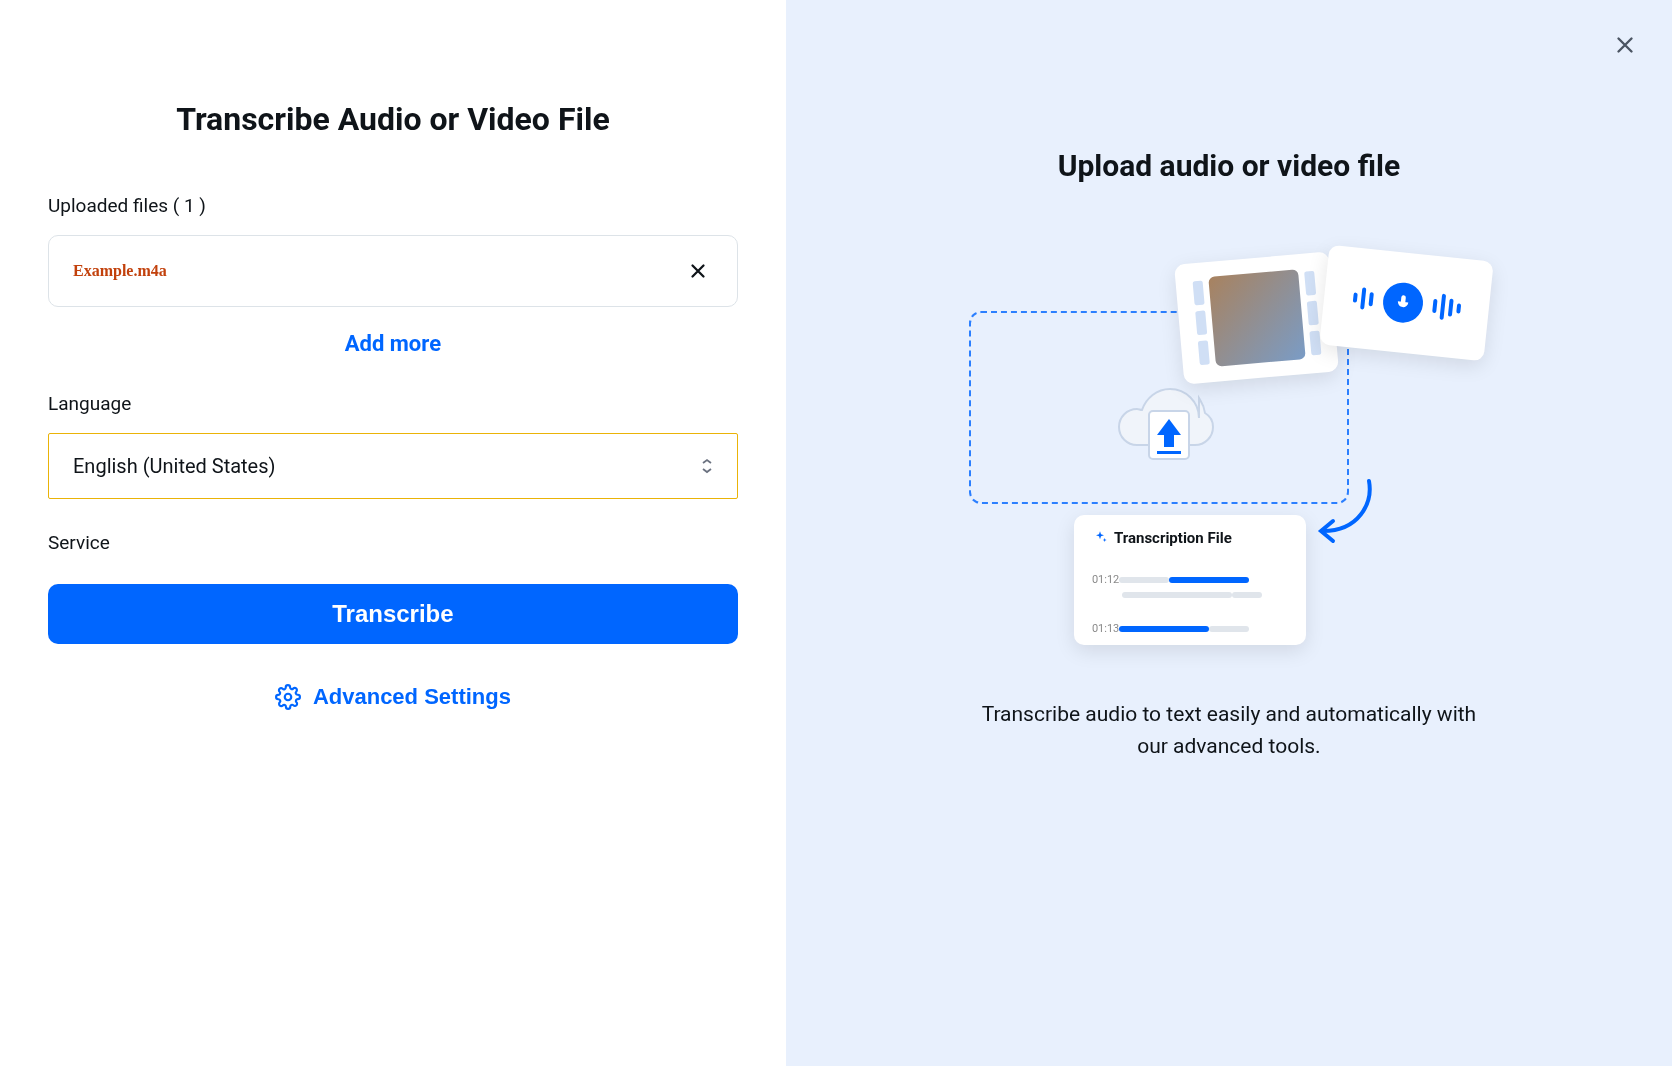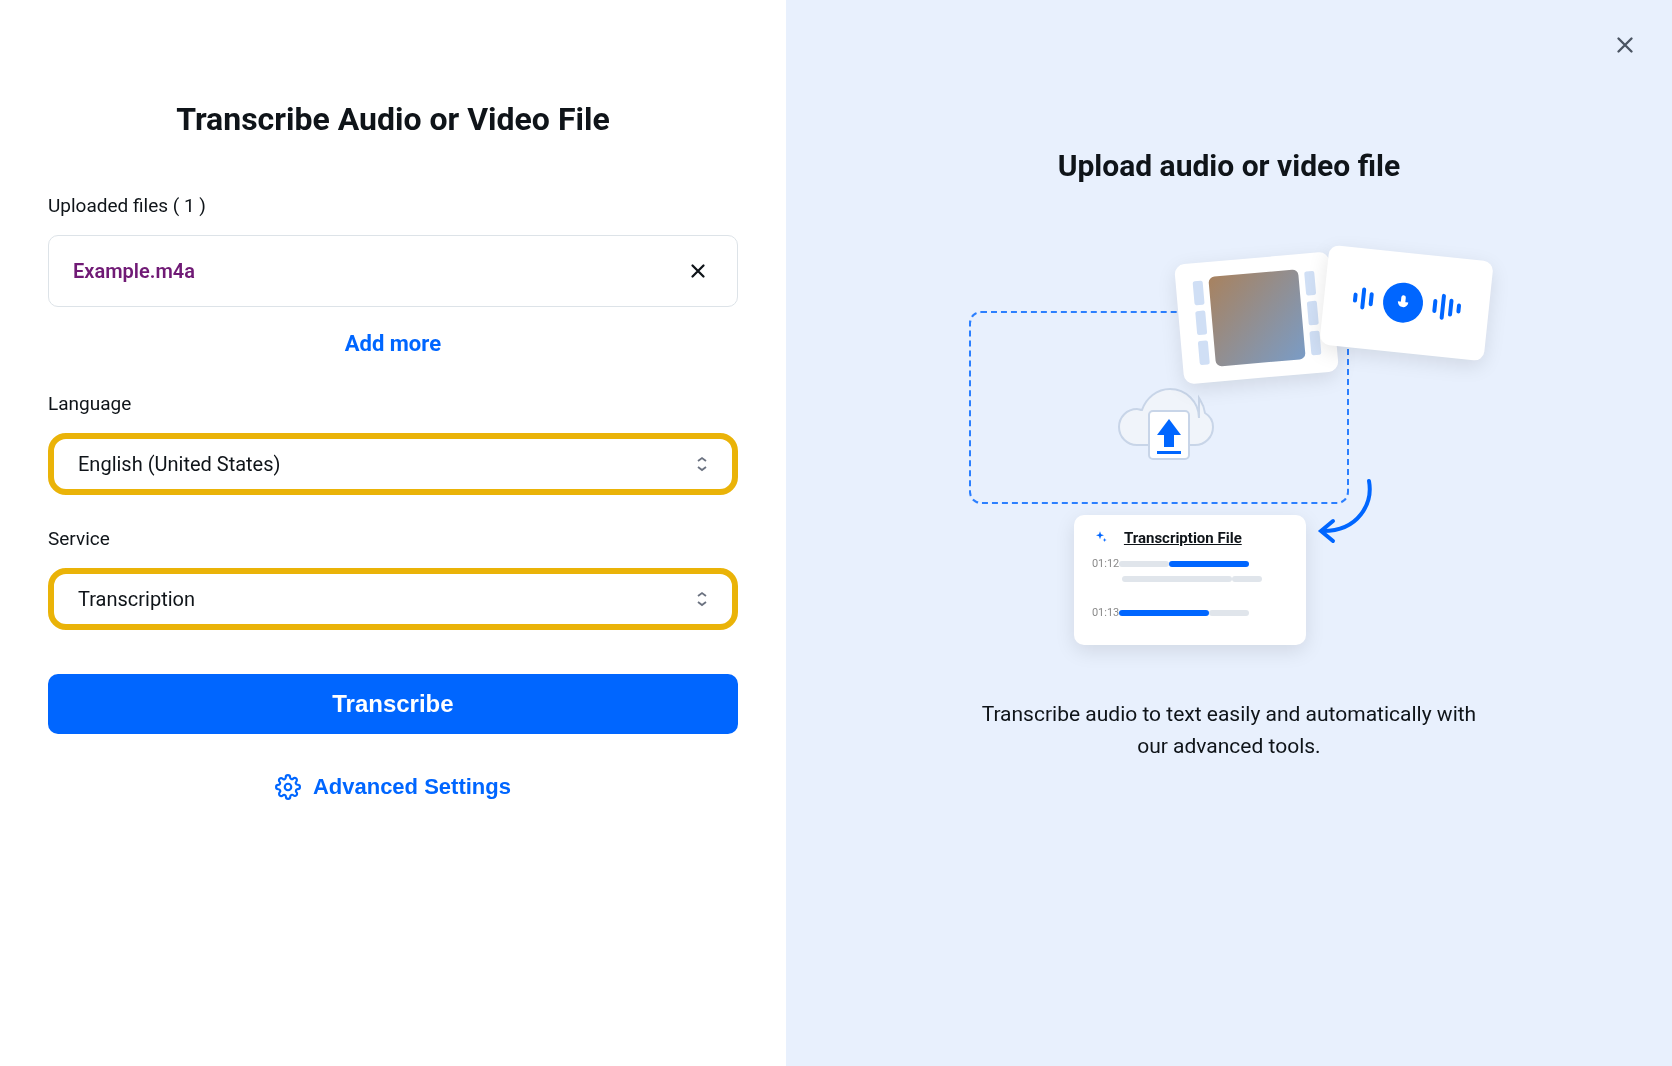--- a/index.html
+++ b/index.html
@@ -46,23 +46,24 @@
     .file-item {
       border: 1px solid #dde3e8;
       border-radius: 10px;
       padding: 20px 24px;
       display: flex;
       align-items: center;
       justify-content: space-between;
       margin-bottom: 24px;
     }
     .file-name {
-      font-size: 20px;
+      font-size: 16px;
       font-weight: 600;
-      color: #701a75;
+      color: #c2410c;
+      font-family: Liberation Serif, serif;
     }
     .remove-file-btn {
       background: none;
       border: none;
       cursor: pointer;
       padding: 4px;
       display: flex;
       align-items: center;
       justify-content: center;
     }
@@ -70,23 +71,23 @@
       color: #0066ff;
       font-size: 22px;
       font-weight: 700;
       text-align: center;
       cursor: pointer;
       text-decoration: none;
       display: block;
       margin-bottom: 36px;
     }
     .select-field {
-      border: 6px solid #eab308;
-      border-radius: 18px;
-      padding: 13px 24px;
+      border: 1px solid #eab308;
+      border-radius: 2px;
+      padding: 20px 24px;
       display: flex;
       align-items: center;
       justify-content: space-between;
       cursor: pointer;
       margin-bottom: 32px;
     }
     .select-value {
       font-size: 20px;
       font-weight: 400;
       color: #0f1419;
@@ -240,23 +241,22 @@
       border-radius: 10px;
       box-shadow: 0 6px 20px rgba(0,0,0,0.10);
       padding: 14px 18px;
     }
     .transcript-title {
       font-size: 15px;
       font-weight: 700;
       color: #0f1419;
       display: flex;
       align-items: center;
-      gap: 16px;
-      margin-bottom: 10px;
-      text-decoration: underline;
+      gap: 6px;
+      margin-bottom: 26px;
     }
     .transcript-row {
       display: flex;
       align-items: center;
       margin-bottom: 6px;
     }
     .transcript-ts {
       font-size: 11px;
       color: #8a8a8a;
     }
@@ -304,31 +304,20 @@
       <svg width="12" height="7" viewBox="0 0 12 7" fill="none" stroke="#6b7280" stroke-width="1.8">
           <path d="M2 5l4-3 4 3"></path>
         </svg>
       <svg width="12" height="7" viewBox="0 0 12 7" fill="none" stroke="#6b7280" stroke-width="1.8">
           <path d="M2 2l4 3 4-3"></path>
         </svg>
     </span>
   </div>
 
   <div class="section-label">Service</div>
-  <div class="select-field">
-    <span class="select-value">Transcription</span>
-    <span class="updown-icon">
-      <svg width="12" height="7" viewBox="0 0 12 7" fill="none" stroke="#6b7280" stroke-width="1.8">
-          <path d="M2 5l4-3 4 3"></path>
-        </svg>
-      <svg width="12" height="7" viewBox="0 0 12 7" fill="none" stroke="#6b7280" stroke-width="1.8">
-          <path d="M2 2l4 3 4-3"></path>
-        </svg>
-    </span>
-  </div>
 
   <button class="transcribe-btn">Transcribe</button>
 
   <button class="advanced-settings-btn">
     <svg width="26" height="26" viewBox="0 0 24 24" fill="none" stroke="#0066ff" stroke-width="2" stroke-linejoin="round" stroke-linecap="round">
       <circle cx="12" cy="12" r="3"></circle>
       <path d="M19.4 15a1.65 1.65 0 0 0 .33 1.82l.06.06a2 2 0 1 1-2.83 2.83l-.06-.06a1.65 1.65 0 0 0-1.82-.33 1.65 1.65 0 0 0-1 1.51V21a2 2 0 0 1-4 0v-.09a1.65 1.65 0 0 0-1-1.51 1.65 1.65 0 0 0-1.82.33l-.06.06a2 2 0 1 1-2.83-2.83l.06-.06a1.65 1.65 0 0 0 .33-1.82 1.65 1.65 0 0 0-1.51-1H3a2 2 0 0 1 0-4h.09a1.65 1.65 0 0 0 1.51-1 1.65 1.65 0 0 0-.33-1.82l-.06-.06a2 2 0 1 1 2.83-2.83l.06.06a1.65 1.65 0 0 0 1.82.33h0a1.65 1.65 0 0 0 1-1.51V3a2 2 0 0 1 4 0v.09a1.65 1.65 0 0 0 1 1.51 1.65 1.65 0 0 0 1.82-.33l.06-.06a2 2 0 1 1 2.83 2.83l-.06.06a1.65 1.65 0 0 0-.33 1.82v0a1.65 1.65 0 0 0 1.51 1H21a2 2 0 0 1 0 4h-.09a1.65 1.65 0 0 0-1.51 1z"></path>
     </svg>
     <span>Advanced Settings</span>
   </button>

